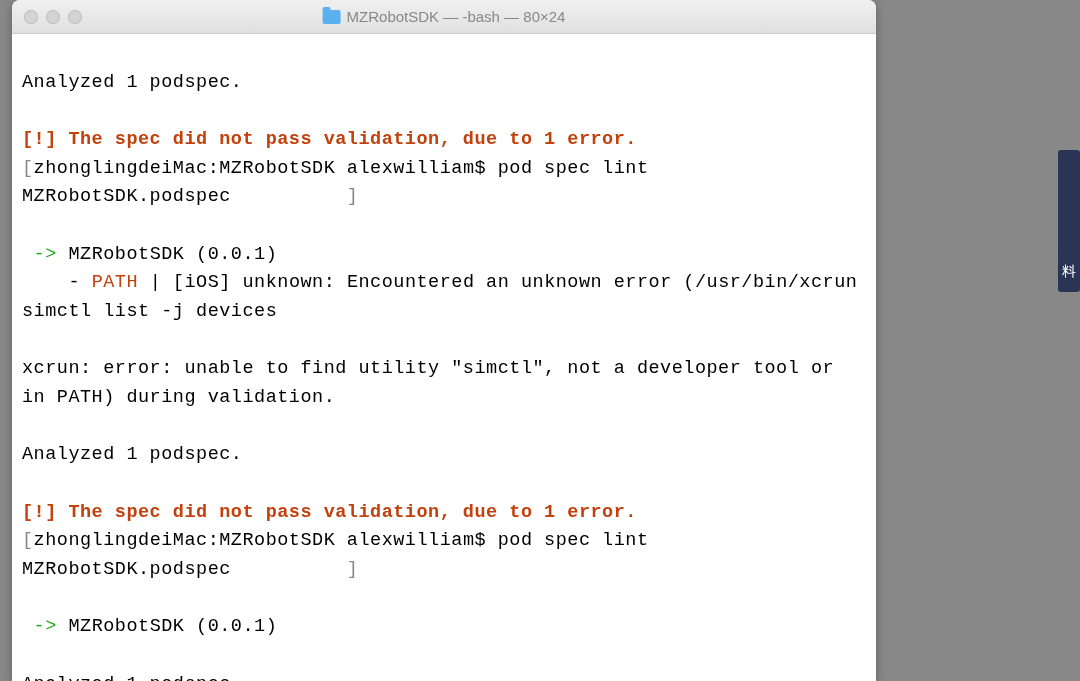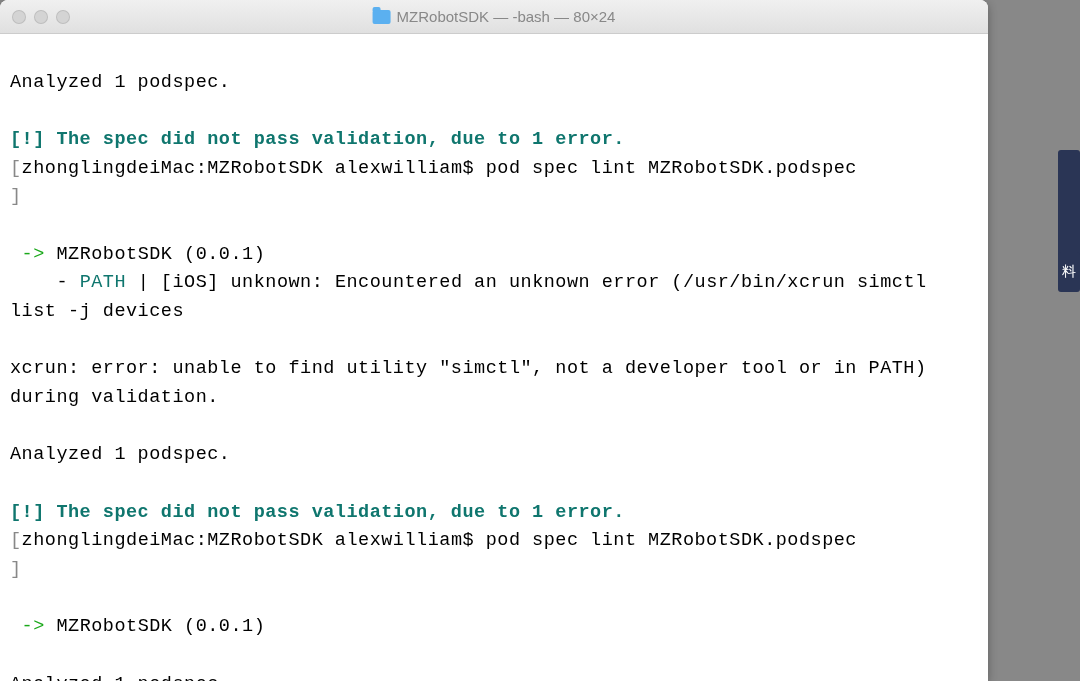--- a/index.html
+++ b/index.html
@@ -7,22 +7,22 @@
       width: 1080px;
       height: 681px;
       font-family: Menlo, Monaco, "Courier New", monospace;
       background: #888;
       overflow: hidden;
       position: relative;
     }
     .window {
       position: absolute;
       top: 0;
-      left: 0;
-      width: 988px;
+      left: 12px;
+      width: 864px;
       height: 681px;
       background: #fff;
       border-radius: 8px 8px 0 0;
       box-shadow: 0 2px 10px rgba(0,0,0,0.3);
       overflow: hidden;
     }
     .titlebar {
       height: 34px;
       background: linear-gradient(to bottom, #f0f0f0, #e0e0e0);
       border-bottom: 1px solid #ccc;
@@ -72,21 +72,21 @@
     .terminal {
       padding: 6px 10px;
       font-size: 18.5px;
       line-height: 1.55;
       white-space: pre-wrap;
       word-break: break-word;
       color: #000;
       letter-spacing: 0.5px;
     }
     .terminal span { white-space: pre-wrap; }
-    .red { color: #0f766e; }
+    .red { color: #c2410c; }
     .green { color: #1aa81a; }
     .bold { font-weight: bold; }
     .dim { color: #888; }
     .side-strip {
       position: absolute;
       right: 0;
       top: 150px;
       width: 22px;
       height: 120px;
       background: #2a3555;

